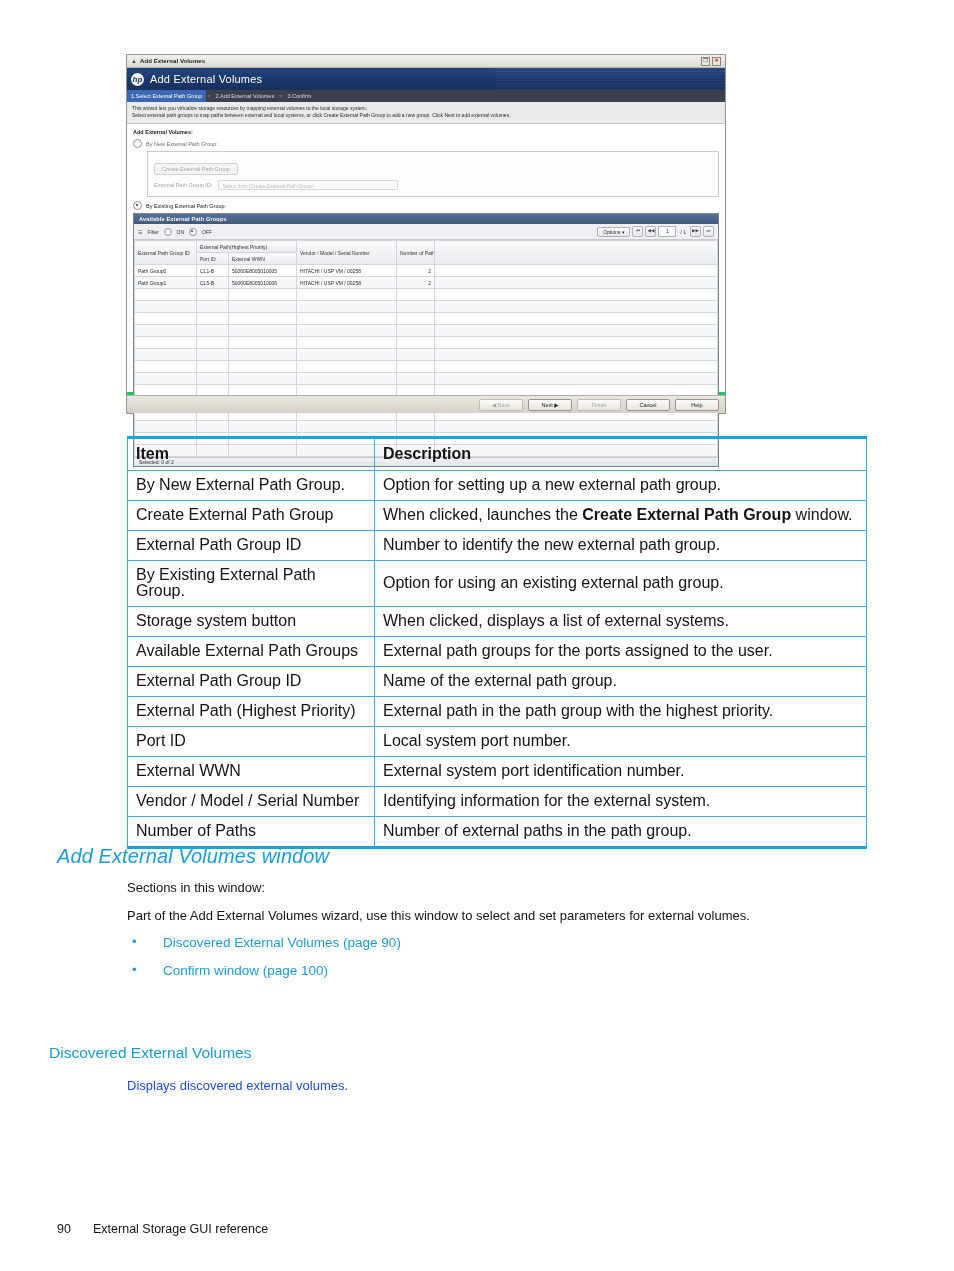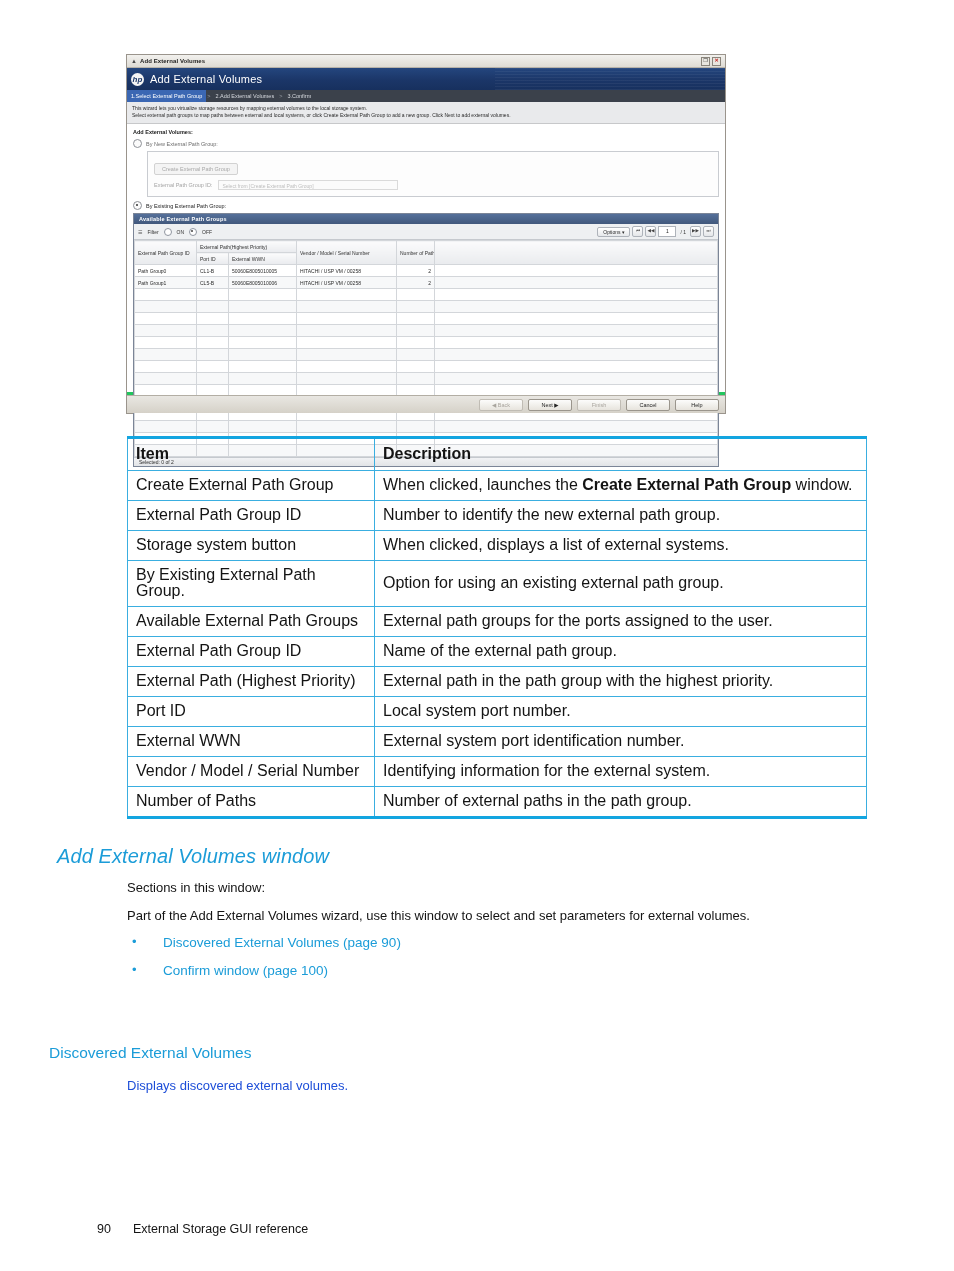--- a/index.html
+++ b/index.html
@@ -431,21 +431,20 @@
   
   .page-footer {
     position: absolute;
     left: 57px;
     top: 1222px;
     display: flex;
     gap: 0;
     align-items: baseline;
     font-size: 12.5px;
     color: #141414;
-    margin-left: 40px;
   }
   .page-footer .pnum { width: 36px; }
 </style>
 </head>
 <body>
 
 <div class="figure">
 
   <div class="win-titlebar">
     <span class="tb-ico">▲</span>
@@ -690,34 +689,38 @@
       <col>
     </colgroup>
   <thead>
     <tr>
       <th>Item</th>
       <th>Description</th>
     </tr>
   </thead>
   <tbody>
     <tr>
+      <td>By New External Path Group.</td>
+      <td><span>Option for setting up a new external path group.</span></td>
+    </tr>
+    <tr>
       <td>Create External Path Group</td>
       <td><span>When clicked, launches the </span><b>Create External Path Group</b><span> window.</span></td>
     </tr>
     <tr>
       <td>External Path Group ID</td>
       <td><span>Number to identify the new external path group.</span></td>
     </tr>
     <tr>
+      <td>By Existing External Path Group.</td>
+      <td><span>Option for using an existing external path group.</span></td>
+    </tr>
+    <tr>
       <td>Storage system button</td>
       <td><span>When clicked, displays a list of external systems.</span></td>
-    </tr>
-    <tr>
-      <td>By Existing External Path Group.</td>
-      <td><span>Option for using an existing external path group.</span></td>
     </tr>
     <tr>
       <td>Available External Path Groups</td>
       <td><span>External path groups for the ports assigned to the user.</span></td>
     </tr>
     <tr>
       <td>External Path Group ID</td>
       <td><span>Name of the external path group.</span></td>
     </tr>
     <tr>

